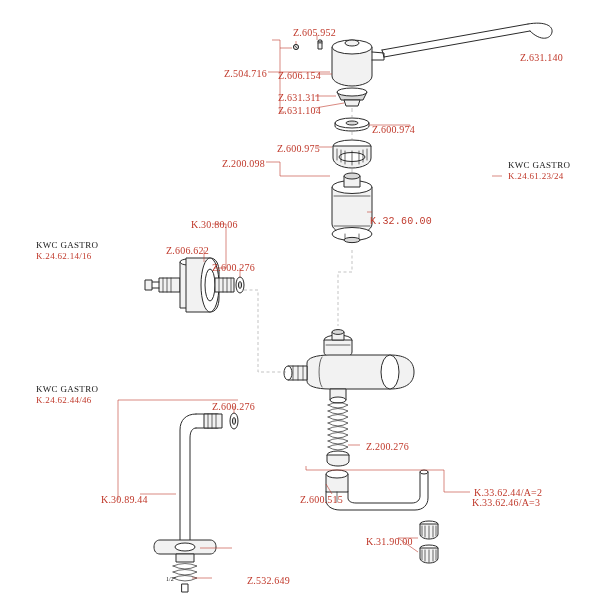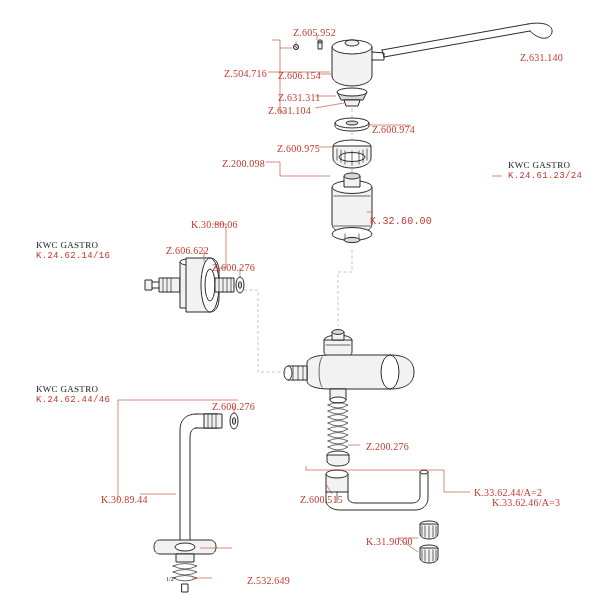--- a/index.html
+++ b/index.html
@@ -34,21 +34,21 @@
     white-space: nowrap;
     line-height: 1.25;
   }
   .grp .g1 {
     font-family: "Liberation Serif", serif;
     font-size: 9px;
     color: #1a1a1a;
     letter-spacing: 0.3px;
   }
   .grp .g2 {
-    font-family: Liberation Mono, monospace;
+    font-family: Liberation Serif, serif;
     font-size: 9px;
     color: #c0392b;
     letter-spacing: 0.3px;
   }
   .tiny {
     position: absolute;
     font-family: "Liberation Serif", serif;
     font-size: 6px;
     color: #1a1a1a;
   }
@@ -258,32 +258,32 @@
   <div class="grp" style="left:36px; top:384px;">
     <div class="g1">KWC GASTRO</div>
     <div class="g2">K.24.62.44/46</div>
   </div>
 
   <div class="lbl" style="left:293px; top:27px;">Z.605.952</div>
   <div class="lbl" style="left:520px; top:52px;">Z.631.140</div>
   <div class="lbl" style="left:224px; top:68px;">Z.504.716</div>
   <div class="lbl" style="left:278px; top:70px;">Z.606.154</div>
   <div class="lbl" style="left:278px; top:92px;">Z.631.311</div>
-  <div class="lbl" style="left:268px; top:105px;text-align:center;">Z.631.104</div>
+  <div class="lbl" style="left:278px; top:105px;text-align:center;">Z.631.104</div>
   <div class="lbl" style="left:372px; top:124px;">Z.600.974</div>
   <div class="lbl" style="left:277px; top:143px;">Z.600.975</div>
   <div class="lbl" style="left:222px; top:158px;">Z.200.098</div>
   <div class="lbl" style="left:370px; top:216px;font-family:Liberation Mono, monospace;">K.32.60.00</div>
   <div class="lbl" style="left:191px; top:219px;">K.30.80.06</div>
   <div class="lbl" style="left:166px; top:245px;">Z.606.622</div>
   <div class="lbl" style="left:212px; top:262px;">Z.600.276</div>
   <div class="lbl" style="left:212px; top:401px;">Z.600.276</div>
   <div class="lbl" style="left:366px; top:441px;">Z.200.276</div>
   <div class="lbl" style="left:474px; top:487px;">K.33.62.44/A=2</div>
-  <div class="lbl" style="left:474px; top:497px;padding-left:18px;">K.33.62.46/A=3</div>
+  <div class="lbl" style="left:454px; top:497px;padding-left:18px;">K.33.62.46/A=3</div>
   <div class="lbl" style="left:300px; top:494px;">Z.600.515</div>
   <div class="lbl" style="left:101px; top:494px;">K.30.89.44</div>
   <div class="lbl" style="left:366px; top:536px;">K.31.90.00</div>
   <div class="lbl" style="left:233px; top:568px;margin-top:40px;">Z.606.868</div>
   <div class="lbl" style="left:215px; top:575px;margin-left:32px;">Z.532.649</div>
 
   <div class="tiny" style="left:166px; top:576px;">1/2"</div>
 
 </div>
 

